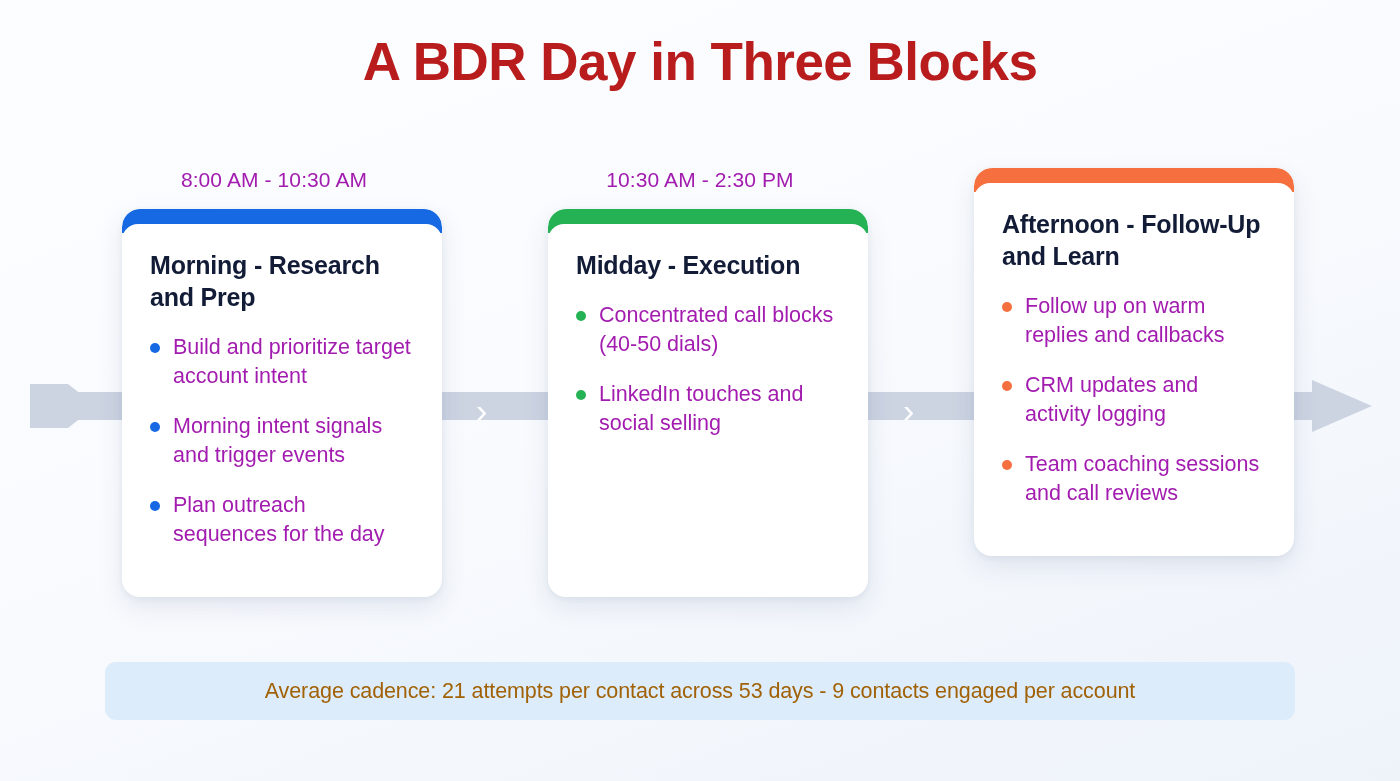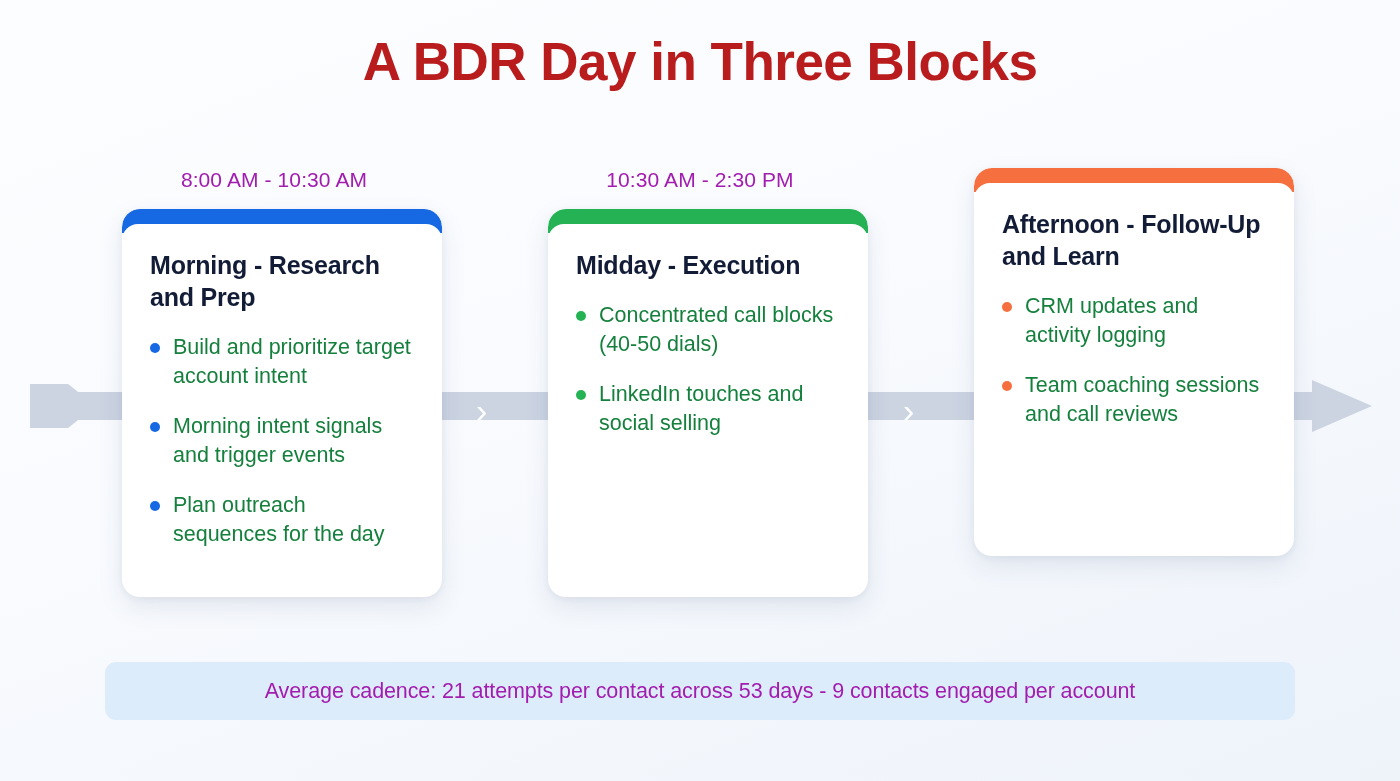--- a/index.html
+++ b/index.html
@@ -121,40 +121,40 @@
     flex: 0 0 auto;
     width: 10px;
     height: 10px;
     border-radius: 50%;
     margin-top: 10px;
     margin-right: 13px;
   }
 
   .bullet-text {
     font-size: 21.5px;
-    color: #15803d;
+    color: #a21caf;
     line-height: 1.33;
   }
 
   
   .footer-banner {
     position: absolute;
     left: 105px;
     right: 105px;
     top: 662px;
     height: 58px;
     background: #ddecfb;
     border-radius: 11px;
     display: flex;
     align-items: center;
     justify-content: center;
   }
   .footer-text {
     font-size: 21.5px;
-    color: #a21caf;
+    color: #a16207;
     letter-spacing: -0.1px;
   }
 </style>
 </head>
 <body>
 
 <h1 class="title">A BDR Day in Three Blocks</h1>
 
 <div class="flow-rail">
   <svg class="rail-svg" viewBox="0 0 1342 56" preserveAspectRatio="none">
@@ -207,20 +207,24 @@
     </div>
   </div>
 
   <div class="column">
     <div class="card">
       <div class="card-accent" style="background:#f5703e"></div>
       <div class="card-title">Afternoon - Follow-Up and Learn</div>
       <ul class="bullets">
         <li class="bullet">
           <span class="dot" style="background:#f5703e"></span>
+          <span class="bullet-text">Follow up on warm replies and callbacks</span>
+        </li>
+        <li class="bullet">
+          <span class="dot" style="background:#f5703e"></span>
           <span class="bullet-text">CRM updates and activity logging</span>
         </li>
         <li class="bullet">
           <span class="dot" style="background:#f5703e"></span>
           <span class="bullet-text">Team coaching sessions and call reviews</span>
         </li>
       </ul>
     </div>
   </div>
 

